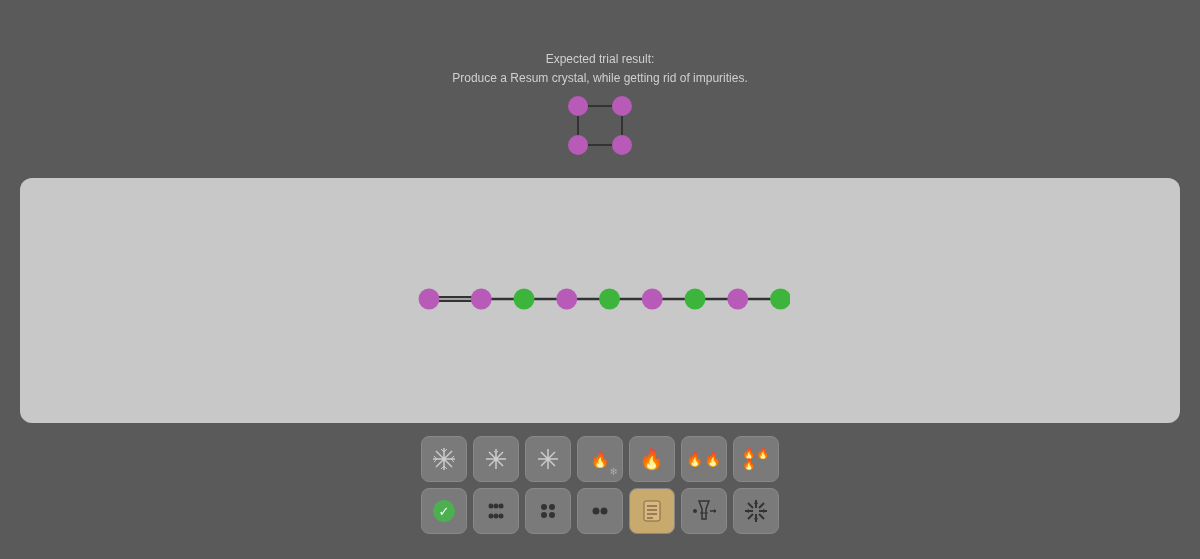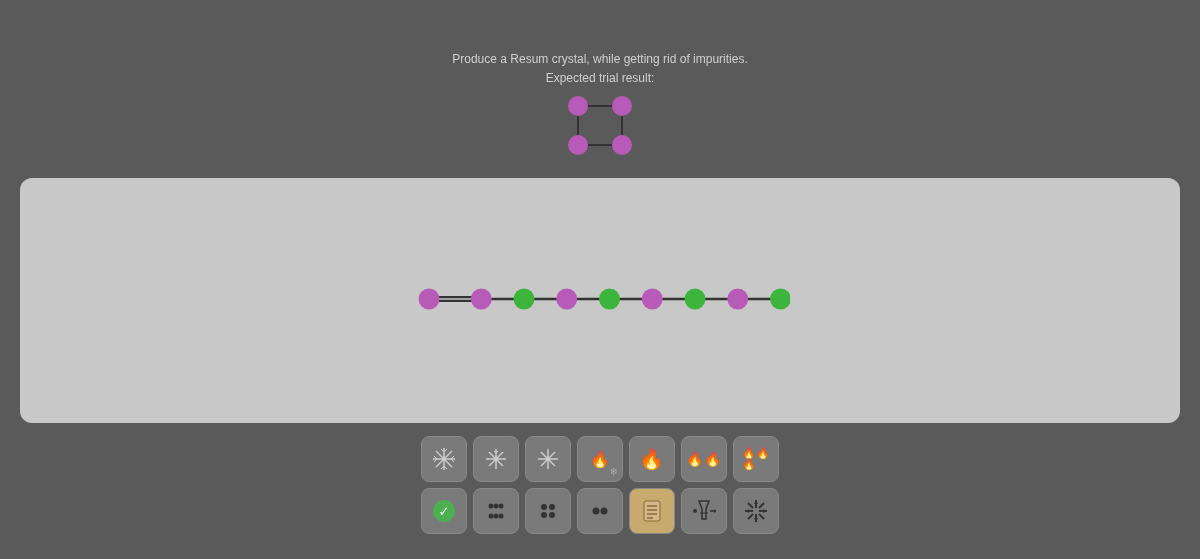--- a/index.html
+++ b/index.html
@@ -107,22 +107,22 @@
       align-items: center;
       justify-content: center;
       font-size: 13px;
       color: white;
     }
   </style>
 </head>
 <body>
 
 <div id="instruction-area">
+  <div>Expected trial result:</div>
   <div>Produce a Resum crystal, while getting rid of impurities.</div>
-  <div>Expected trial result:</div>
 </div>
 
 <div id="crystal-diagram">
   <svg viewBox="0 0 80 75" width="80" height="75">
 
     <line x1="18" y1="18" x2="62" y2="18" stroke="#333" stroke-width="2"></line>
     <line x1="18" y1="57" x2="62" y2="57" stroke="#333" stroke-width="2"></line>
     <line x1="18" y1="18" x2="18" y2="57" stroke="#333" stroke-width="2"></line>
     <line x1="62" y1="18" x2="62" y2="57" stroke="#333" stroke-width="2"></line>
 

